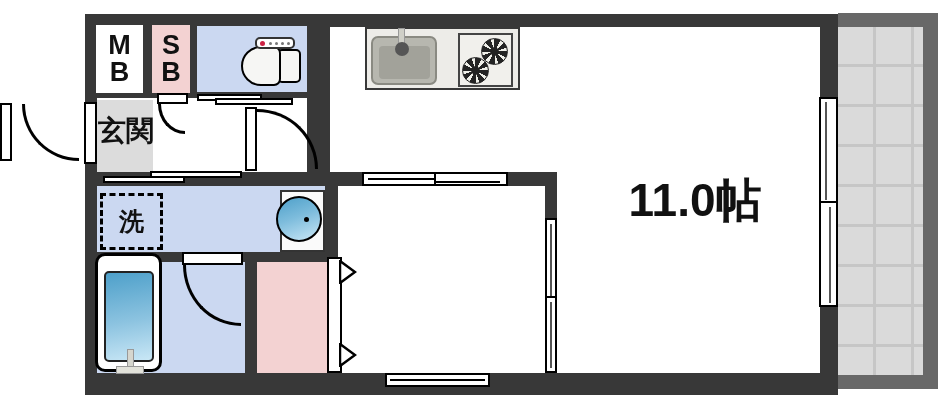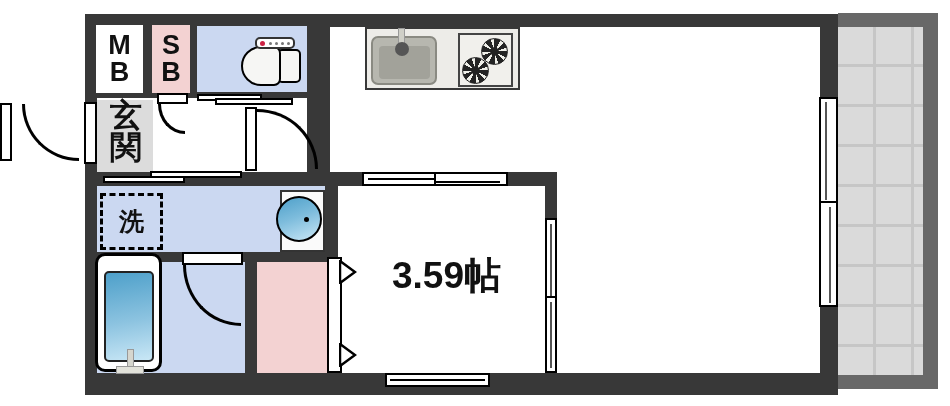--- a/index.html
+++ b/index.html
@@ -135,22 +135,22 @@
     <div class="abs" style="left:3px;top:4px;width:2px;height:72px;background:#555;"></div>
     <div class="abs" style="left:0;top:76px;width:100%;height:2px;background:#000;"></div>
     <div class="abs" style="left:3px;top:82px;width:2px;height:66px;background:#555;"></div>
   </div>
   <div class="abs win" style="left:819px;top:97px;width:19px;height:210px;">
     <div class="abs" style="left:4px;top:3px;width:2px;height:98px;background:#555;"></div>
     <div class="abs" style="left:0;top:102px;width:100%;height:2px;background:#000;"></div>
     <div class="abs" style="left:8px;top:108px;width:2px;height:96px;background:#555;"></div>
   </div>
 
-  <div class="abs txt" style="left:86px;top:113px;width:68px;height:36px;font-size:32px;padding-left:12px;">
+  <div class="abs txt" style="left:86px;top:113px;width:68px;height:36px;font-size:28px;padding-left:12px;">
     <span>玄関</span>
   </div>
   <div class="abs txt stack" style="left:348px;top:226px;width:197px;height:100px;font-size:37px;line-height:1.2;">
-    <span>3.59帖</span>
   </div>
   <div class="abs txt stack" style="left:570px;top:145px;width:250px;height:110px;font-size:46px;line-height:1.15;">
+    <span>11.0帖</span>
   </div>
 
 </div>
 
 </body></html>

